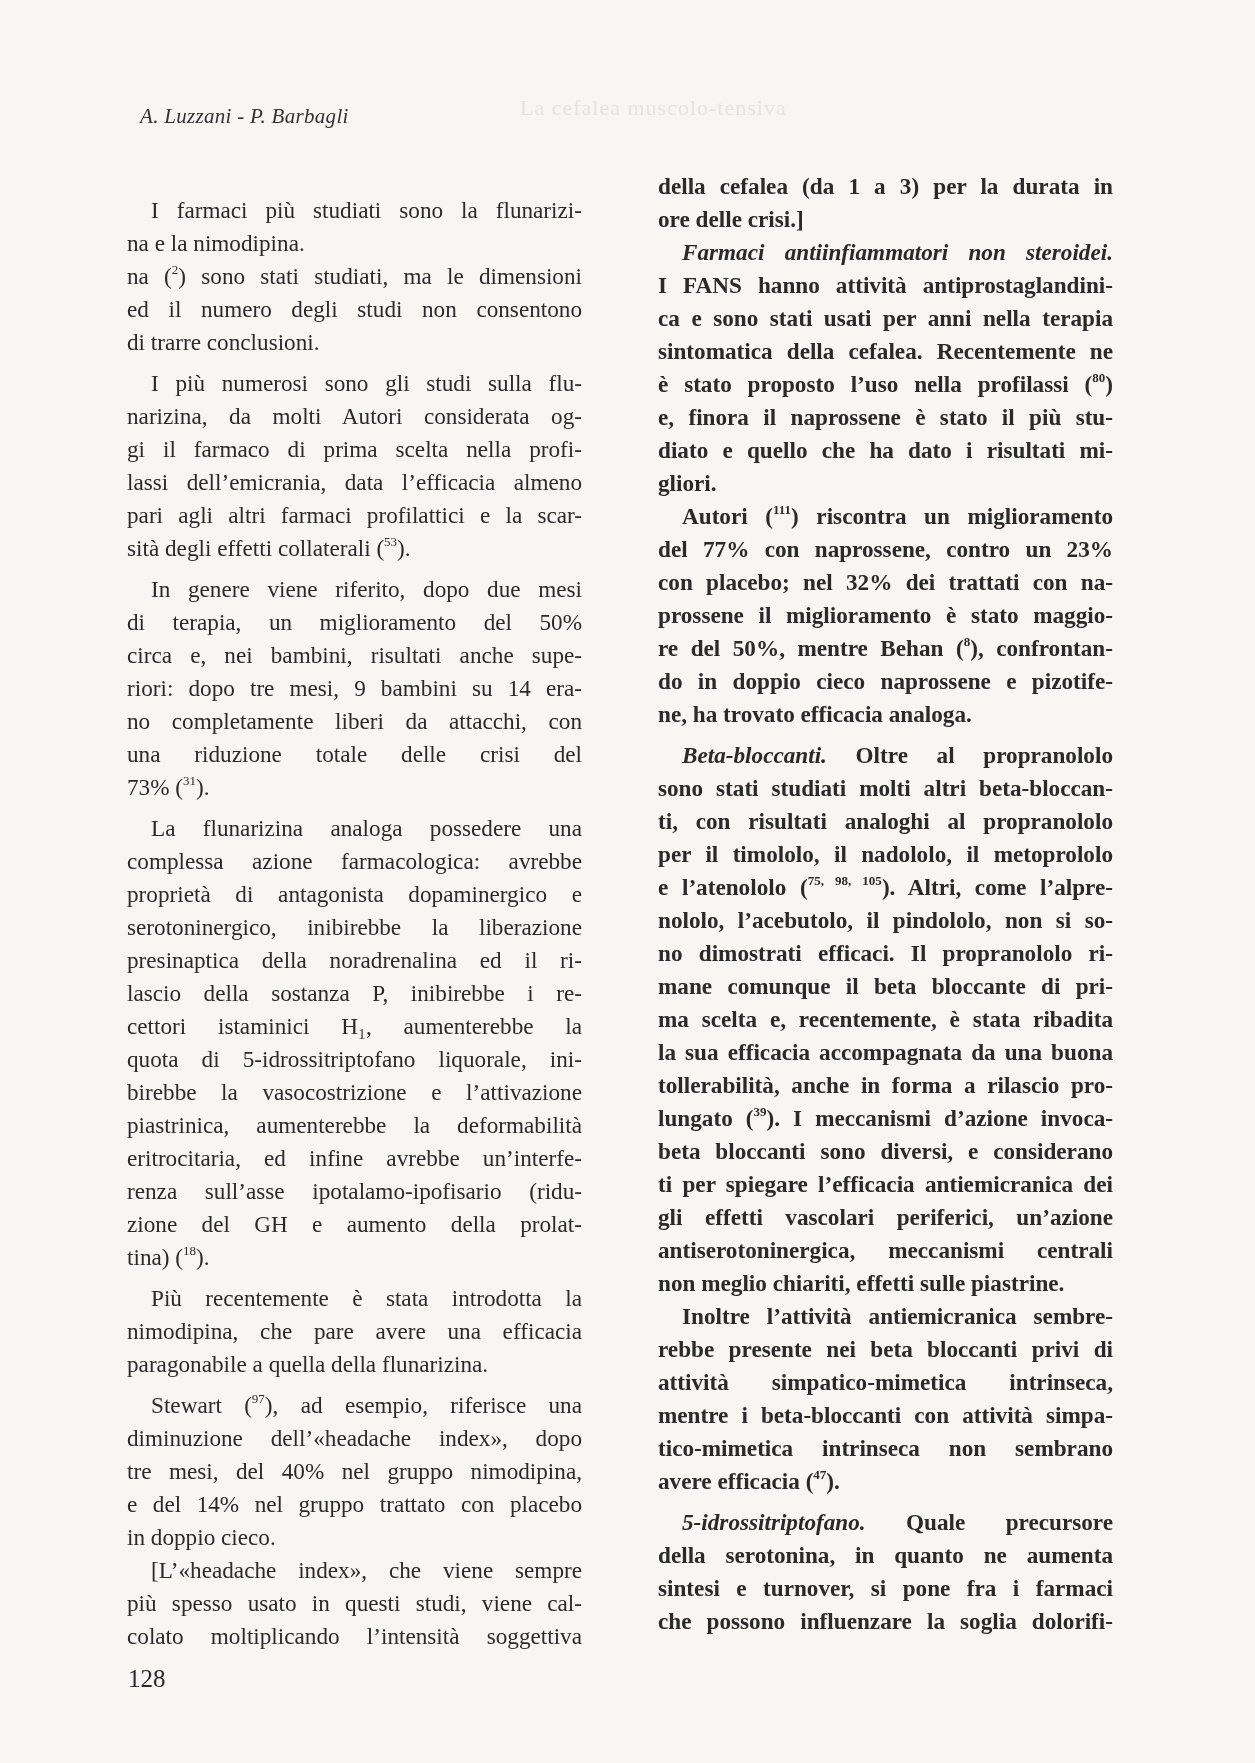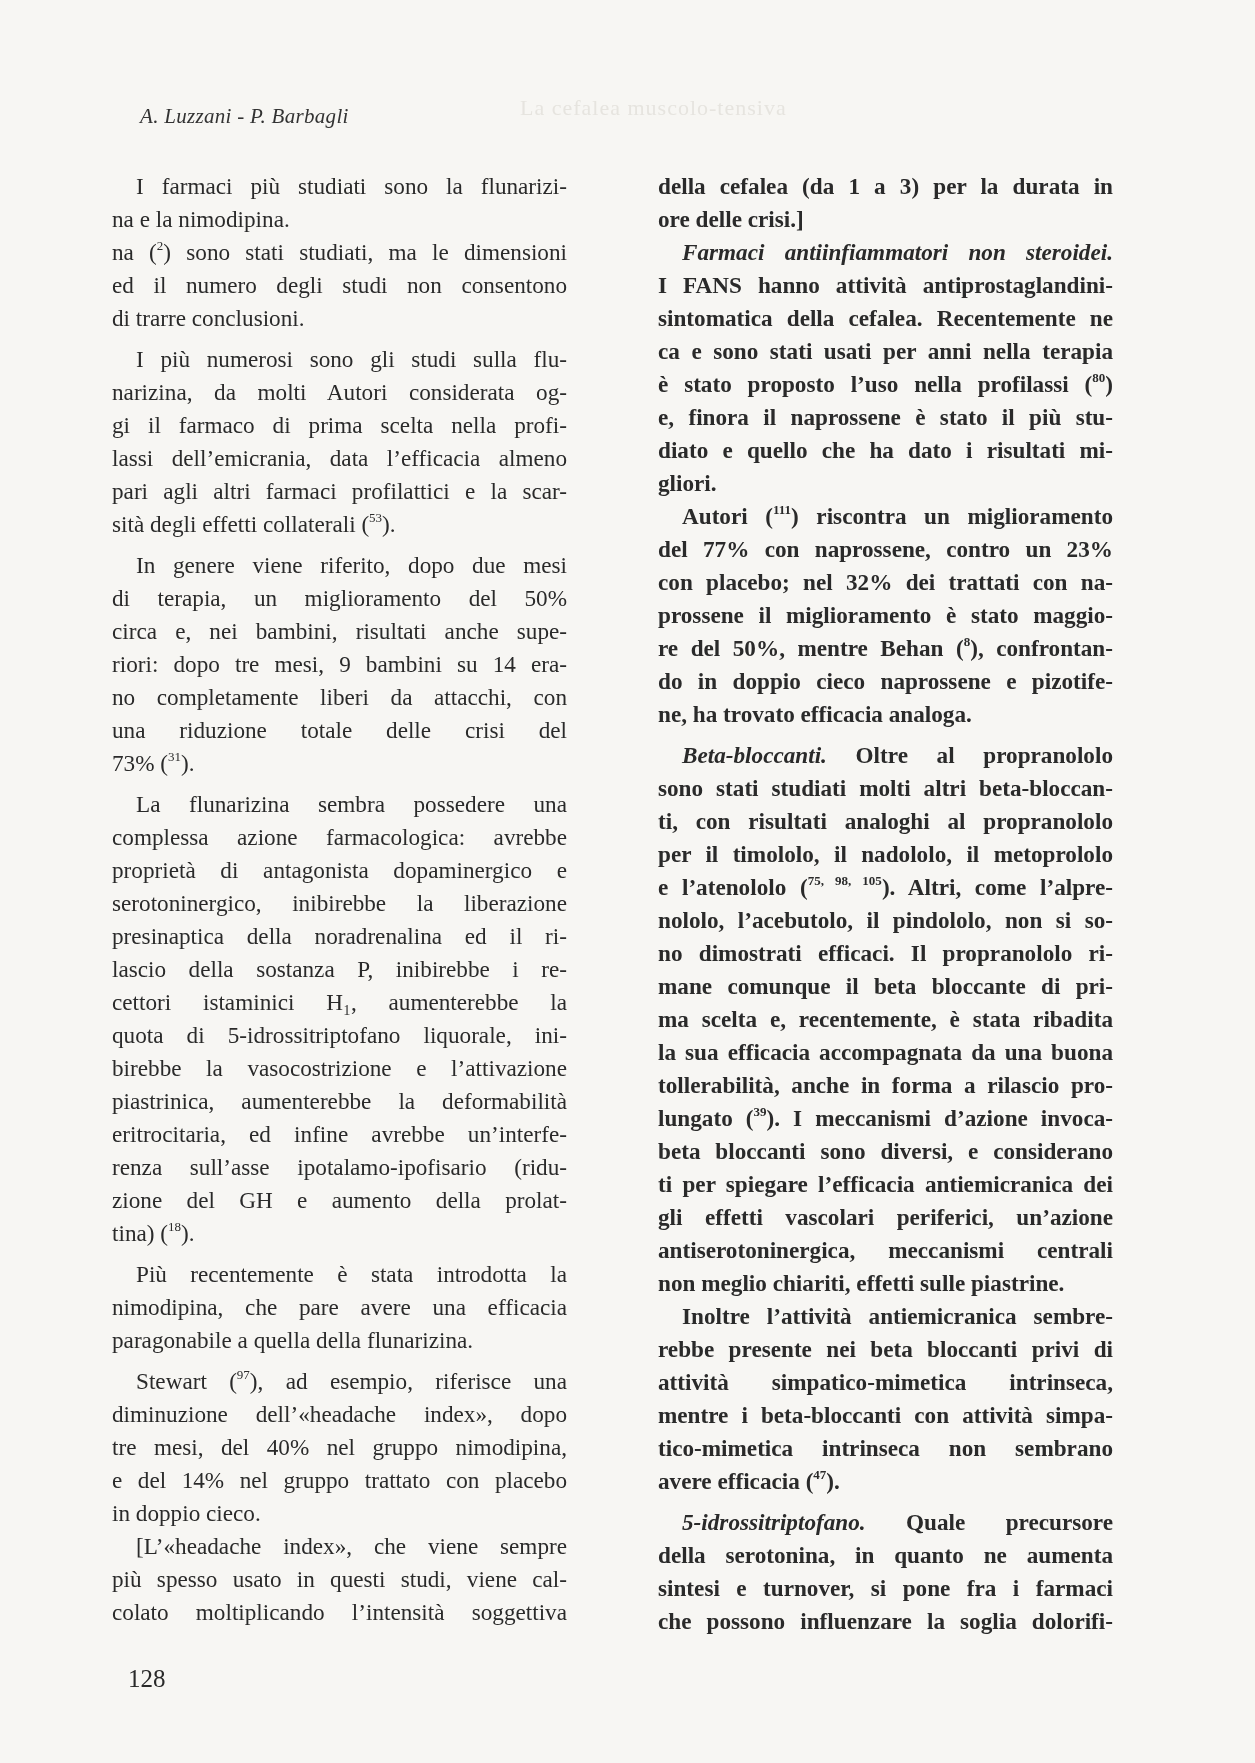--- a/index.html
+++ b/index.html
@@ -13,21 +13,21 @@
     }
     .running-head {
       position: absolute; left: 140px; top: 104px;
       font-style: italic; font-size: 21px; letter-spacing: 0.3px;
       color: #333;
     }
     .col {
       position: absolute; top: 170px; width: 455px;
       font-size: 23.2px;
     }
-    .col.left { left: 112px; }
+    .col.left { left: 127px; margin-top: 24px; }
     .col.right { left: 658px; font-weight: bold; }
     .line {
       height: 33px; line-height: 33px;
       white-space: nowrap;
       text-align: justify;
       text-align-last: justify;
       overflow: visible;
     }
     .line.last { text-align-last: left; }
     .line.indent { padding-left: 24px; }
@@ -65,21 +65,21 @@
     <div class="line last"><span>sità degli effetti collaterali (</span><sup>53</sup><span>).</span></div>
     <div class="gap"></div>
     <div class="line indent"><span>In genere viene riferito, dopo due mesi</span></div>
     <div class="line"><span>di terapia, un miglioramento del 50%</span></div>
     <div class="line"><span>circa e, nei bambini, risultati anche supe-</span></div>
     <div class="line"><span>riori: dopo tre mesi, 9 bambini su 14 era-</span></div>
     <div class="line"><span>no completamente liberi da attacchi, con</span></div>
     <div class="line"><span>una riduzione totale delle crisi del</span></div>
     <div class="line last"><span>73% (</span><sup>31</sup><span>).</span></div>
     <div class="gap"></div>
-    <div class="line indent"><span>La flunarizina sembra possedere una</span></div>
+    <div class="line indent"><span>La flunarizina analoga possedere una</span></div>
     <div class="line"><span>complessa azione farmacologica: avrebbe</span></div>
     <div class="line"><span>proprietà di antagonista dopaminergico e</span></div>
     <div class="line"><span>serotoninergico, inibirebbe la liberazione</span></div>
     <div class="line"><span>presinaptica della noradrenalina ed il ri-</span></div>
     <div class="line"><span>lascio della sostanza P, inibirebbe i re-</span></div>
     <div class="line"><span>cettori istaminici H₁, aumenterebbe la</span></div>
     <div class="line"><span>quota di 5-idrossitriptofano liquorale, ini-</span></div>
     <div class="line"><span>birebbe la vasocostrizione e l’attivazione</span></div>
     <div class="line"><span>piastrinica, aumenterebbe la deformabilità</span></div>
     <div class="line"><span>eritrocitaria, ed infine avrebbe un’interfe-</span></div>
@@ -98,22 +98,22 @@
     <div class="line last"><span>in doppio cieco.</span></div>
     <div class="line indent"><span>[L’«headache index», che viene sempre</span></div>
     <div class="line"><span>più spesso usato in questi studi, viene cal-</span></div>
     <div class="line"><span>colato moltiplicando l’intensità soggettiva</span></div>
   </div>
 <div class="col right" id="col-right">
     <div class="line"><span>della cefalea (da 1 a 3) per la durata in</span></div>
     <div class="line last"><span>ore delle crisi.]</span></div>
     <div class="line indent"><span class="it">Farmaci antiinfiammatori non steroidei.</span></div>
     <div class="line"><span>I FANS hanno attività antiprostaglandini-</span></div>
+    <div class="line"><span>ca e sono stati usati per anni nella terapia</span></div>
     <div class="line"><span>sintomatica della cefalea. Recentemente ne</span></div>
-    <div class="line"><span>ca e sono stati usati per anni nella terapia</span></div>
     <div class="line"><span>è stato proposto l’uso nella profilassi (</span><sup>80</sup><span>)</span></div>
     <div class="line"><span>e, finora il naprossene è stato il più stu-</span></div>
     <div class="line"><span>diato e quello che ha dato i risultati mi-</span></div>
     <div class="line last"><span>gliori.</span></div>
     <div class="line indent"><span>Autori (</span><sup>111</sup><span>) riscontra un miglioramento</span></div>
     <div class="line"><span>del 77% con naprossene, contro un 23%</span></div>
     <div class="line"><span>con placebo; nel 32% dei trattati con na-</span></div>
     <div class="line"><span>prossene il miglioramento è stato maggio-</span></div>
     <div class="line"><span>re del 50%, mentre Behan (</span><sup>8</sup><span>), confrontan-</span></div>
     <div class="line"><span>do in doppio cieco naprossene e pizotife-</span></div>

